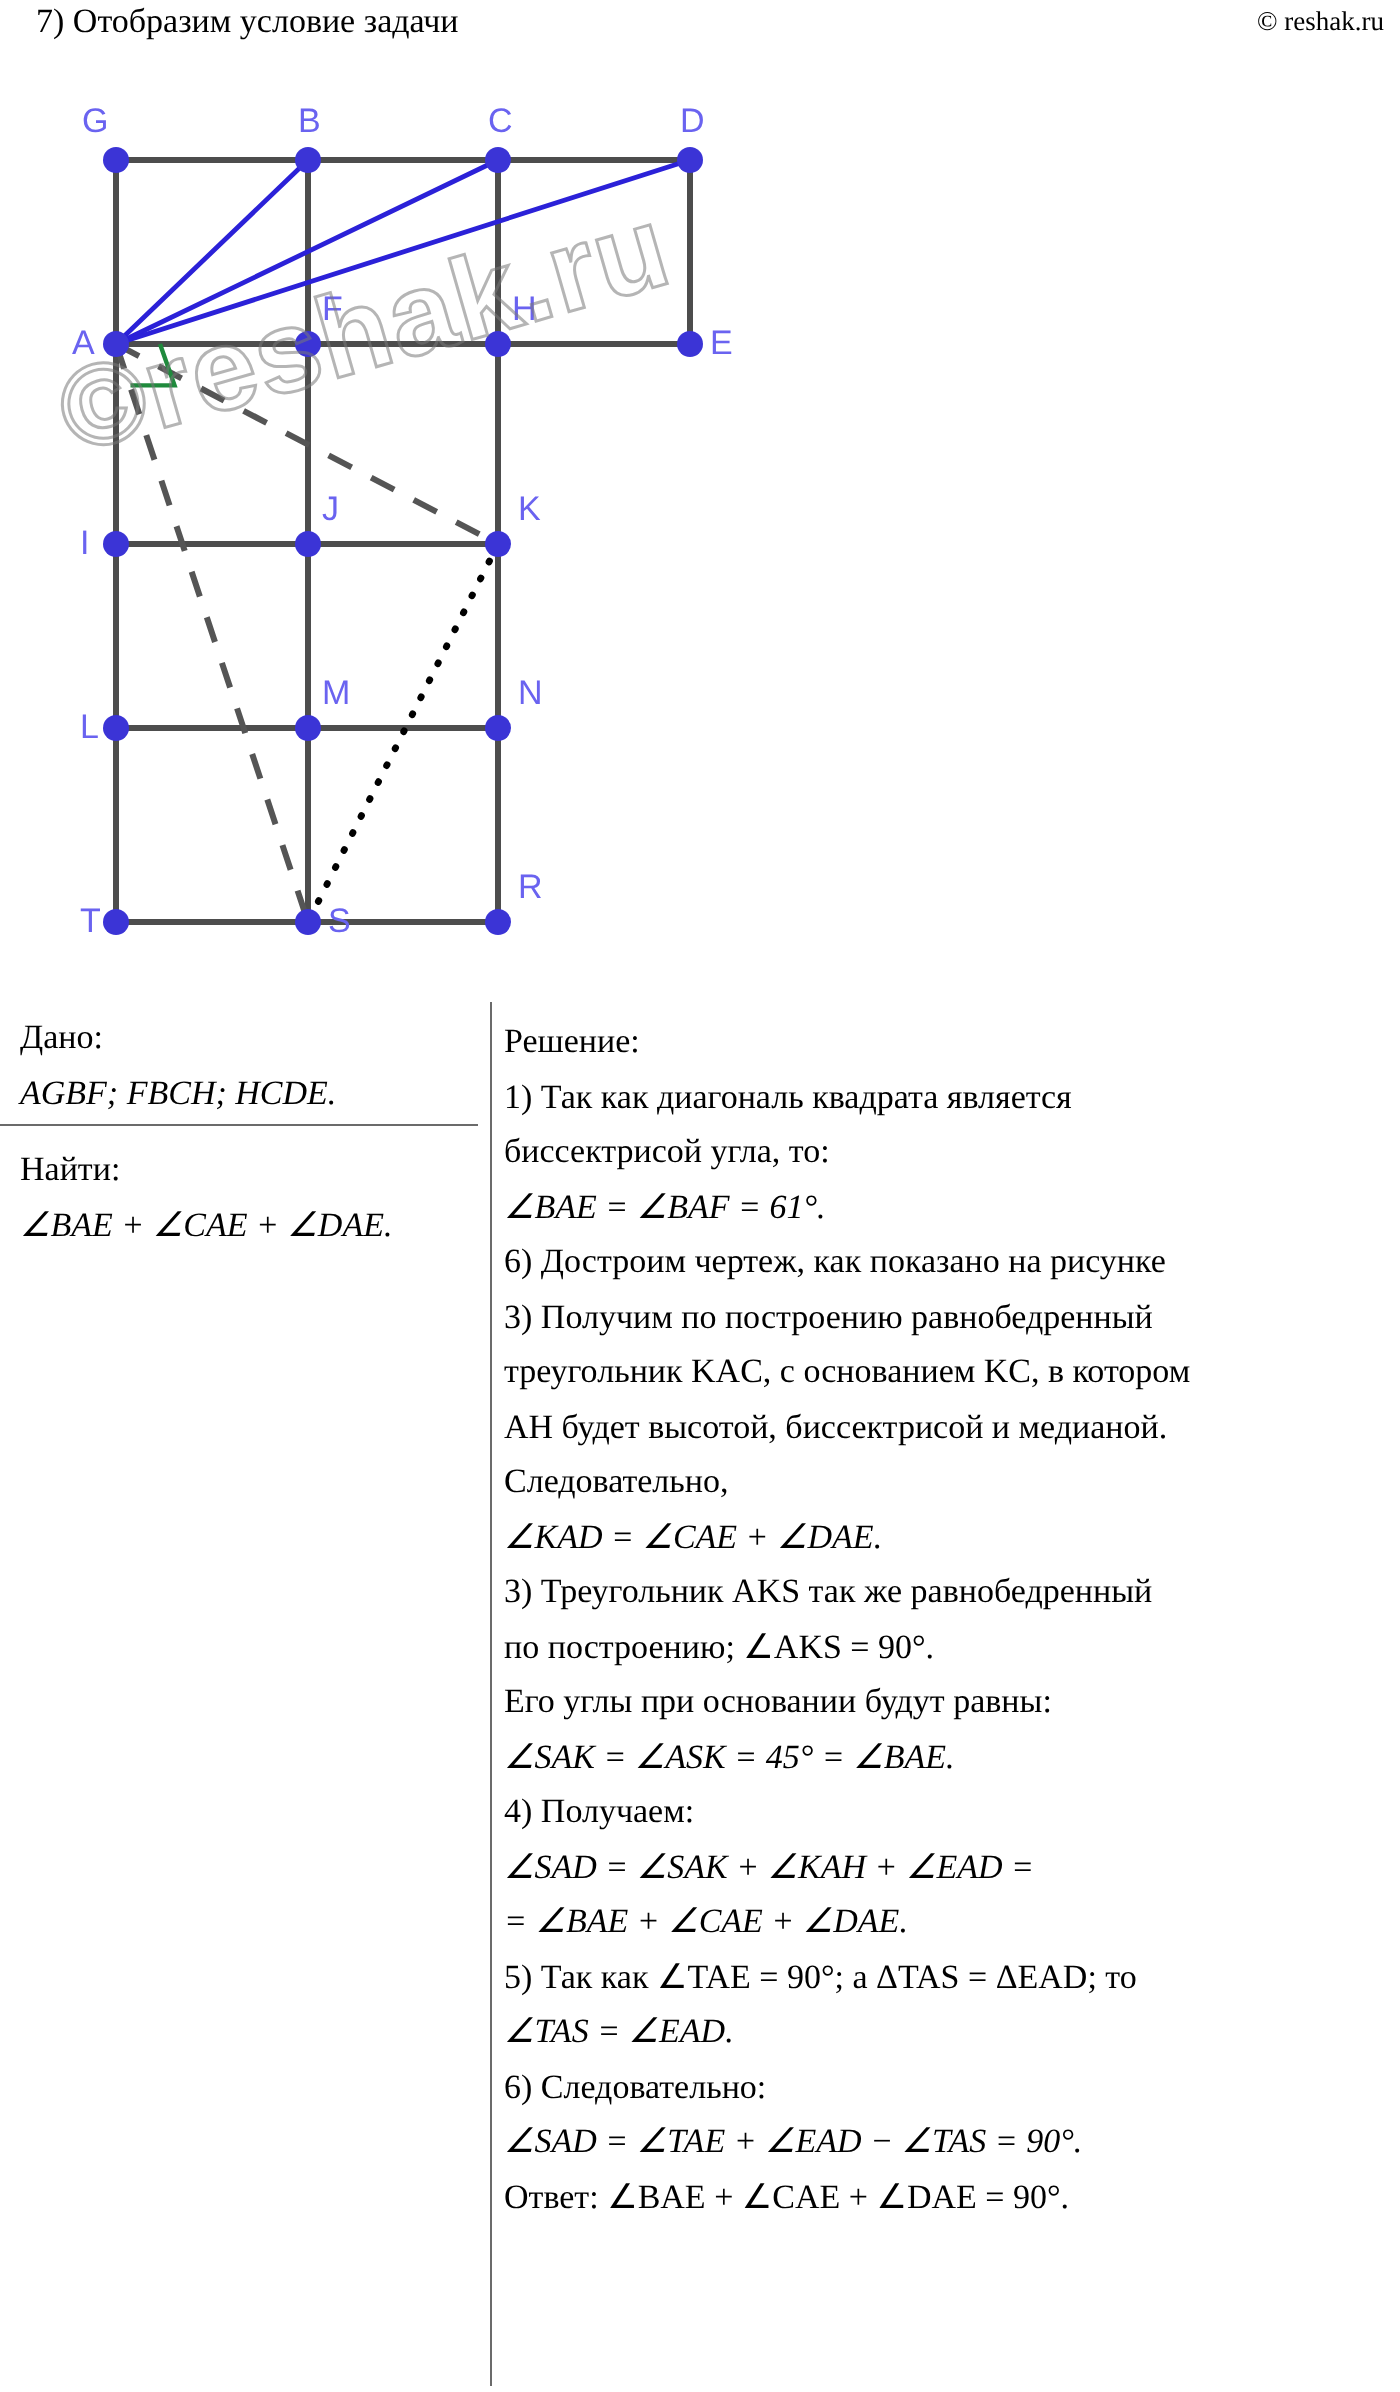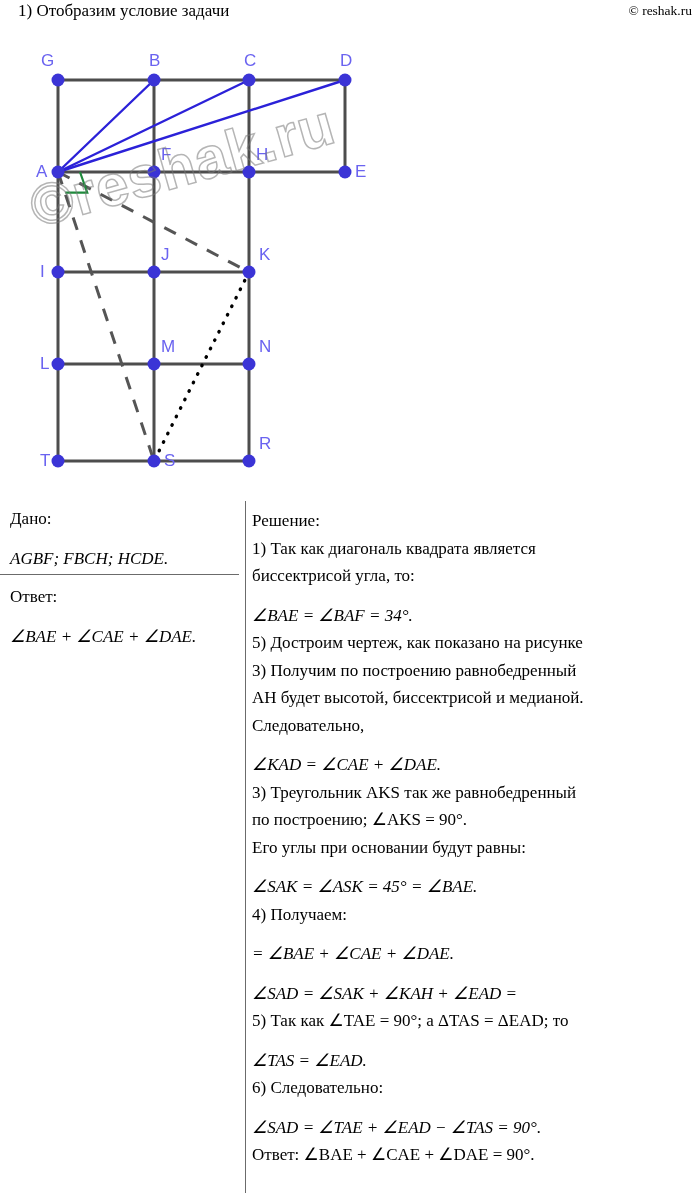--- a/index.html
+++ b/index.html
@@ -73,21 +73,21 @@
     left: 252px; top: 2px;
     width: 448px;
     padding-top: 8px;
   }
 
   .line {
     font-size: 17px;
     line-height: 27.5px;
     white-space: nowrap;
   }
-  .ital { font-style: italic; margin-top: 12px; }
+  .ital { font-style: italic; }
 
   
   .wm {
     position: absolute;
     pointer-events: none;
     font-family: "Liberation Sans", sans-serif;
     font-weight: bold;
     color: transparent;
     -webkit-text-stroke: 1.5px rgba(120,120,120,0.55);
     letter-spacing: 1px;
@@ -97,21 +97,21 @@
     left: 22px; top: 150px;
     font-size: 58px;
     transform: rotate(-16deg);
     transform-origin: left top;
   }
 </style>
 </head>
 <body>
 
 <div id="header">
-  <div id="step-title">1) Отобразим условие задачи</div>
+  <div id="step-title">7) Отобразим условие задачи</div>
   <div id="copyright">© reshak.ru</div>
 </div>
 
 <div id="figure">
   <svg width="700" height="466" viewBox="0 0 700 466">
     <g id="grid-edges-group">
         <line x1="58" y1="54" x2="345" y2="54" stroke="#4d4d4d" stroke-width="3" stroke-linecap="square"></line>
         <line x1="58" y1="146" x2="345" y2="146" stroke="#4d4d4d" stroke-width="3" stroke-linecap="square"></line>
         <line x1="58" y1="246" x2="249" y2="246" stroke="#4d4d4d" stroke-width="3" stroke-linecap="square"></line>
         <line x1="58" y1="338" x2="249" y2="338" stroke="#4d4d4d" stroke-width="3" stroke-linecap="square"></line>
@@ -181,43 +181,44 @@
 <div id="panels">
   <div id="vrule"></div>
 
   <div id="given-panel">
     <div class="blk">
       <div class="line">Дано:</div>
       <div class="line ital">AGBF; FBCH; HCDE.</div>
     </div>
     <div id="hrule"></div>
     <div class="blk">
-      <div class="line">Ответ:</div>
+      <div class="line">Найти:</div>
       <div class="line ital">∠BAE + ∠CAE + ∠DAE.</div>
     </div>
   </div>
 
   <div id="solution-panel">
     <div class="line">Решение:</div>
     <div id="solution-lines">
         <div class="line">1) Так как диагональ квадрата является</div>
         <div class="line">биссектрисой угла, то:</div>
-        <div class="line ital">∠BAE = ∠BAF = 34°.</div>
-        <div class="line">5) Достроим чертеж, как показано на рисунке</div>
+        <div class="line ital">∠BAE = ∠BAF = 61°.</div>
+        <div class="line">6) Достроим чертеж, как показано на рисунке</div>
         <div class="line">3) Получим по построению равнобедренный</div>
+        <div class="line">треугольник KAC, с основанием KC, в котором</div>
         <div class="line">AH будет высотой, биссектрисой и медианой.</div>
         <div class="line">Следовательно,</div>
         <div class="line ital">∠KAD = ∠CAE + ∠DAE.</div>
         <div class="line">3) Треугольник AKS так же равнобедренный</div>
         <div class="line">по построению;  ∠AKS = 90°.</div>
         <div class="line">Его углы при основании будут равны:</div>
         <div class="line ital">∠SAK = ∠ASK = 45° = ∠BAE.</div>
         <div class="line">4) Получаем:</div>
+        <div class="line ital">∠SAD = ∠SAK + ∠KAH + ∠EAD =</div>
         <div class="line ital">= ∠BAE + ∠CAE + ∠DAE.</div>
-        <div class="line ital">∠SAD = ∠SAK + ∠KAH + ∠EAD =</div>
         <div class="line">5) Так как ∠TAE = 90°;  а ΔTAS = ΔEAD; то</div>
         <div class="line ital">∠TAS = ∠EAD.</div>
         <div class="line">6) Следовательно:</div>
         <div class="line ital">∠SAD = ∠TAE + ∠EAD − ∠TAS = 90°.</div>
         <div class="line">Ответ: ∠BAE + ∠CAE + ∠DAE = 90°.</div>
       </div>
   </div>
 
 </div>
 

